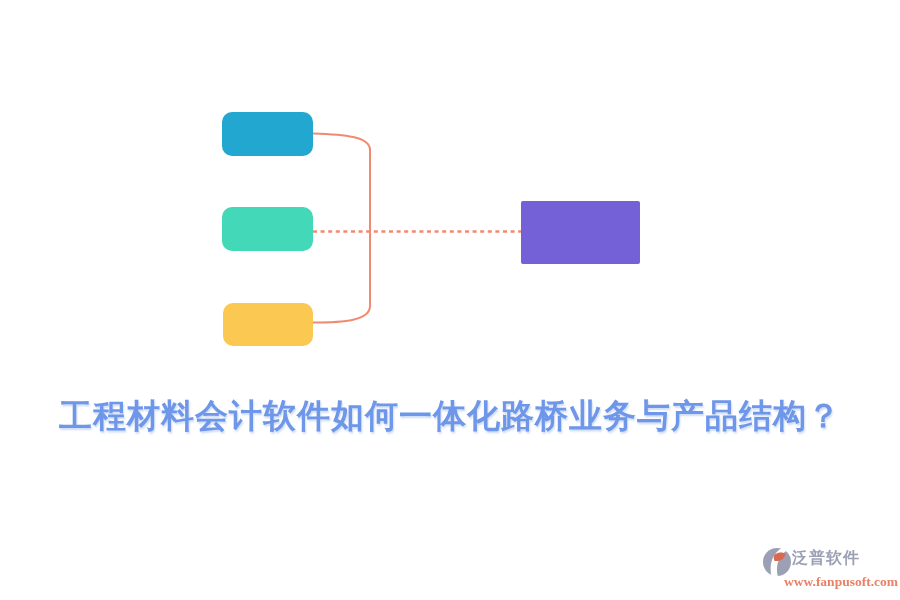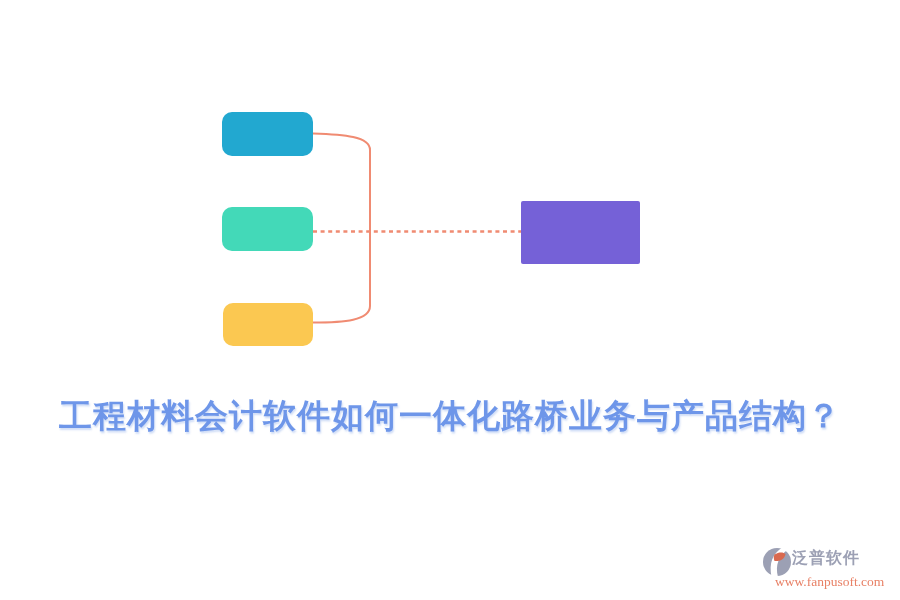--- a/index.html
+++ b/index.html
@@ -63,25 +63,25 @@
     position: absolute;
     left: 36px;
     top: 2px;
     font-size: 16px;
     font-weight: bold;
     letter-spacing: 1px;
     white-space: nowrap;
   }
   .watermark-url {
     position: absolute;
-    left: 19px;
+    left: 28px;
     top: 28px;
     font-family: "Liberation Serif", "DejaVu Serif", serif;
     font-size: 13.5px;
-    font-weight: normal;
+    font-weight: bold;
     white-space: nowrap;
   }
 </style>
 </head>
 <body>
 
 <div class="canvas">
 
   <svg class="connector-layer" viewBox="0 0 900 600" xmlns="http://www.w3.org/2000/svg">
     <path d="M 313 133.5 C 344 134.5 370 136.5 370 150 L 370 306 C 370 320.5 344 322.5 313 322.5" fill="none" stroke-width="2" stroke-linecap="round" stroke="#f08b72"></path>

